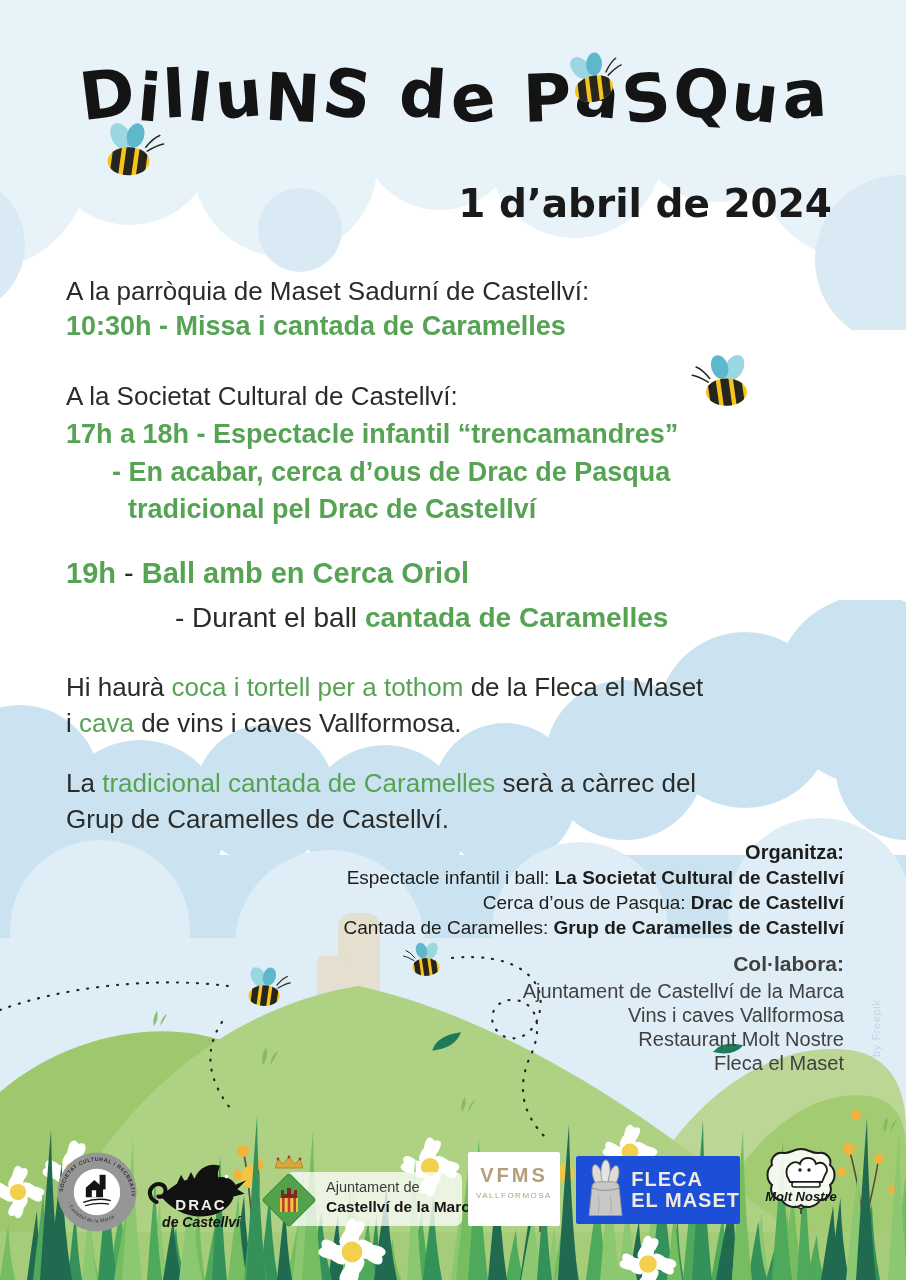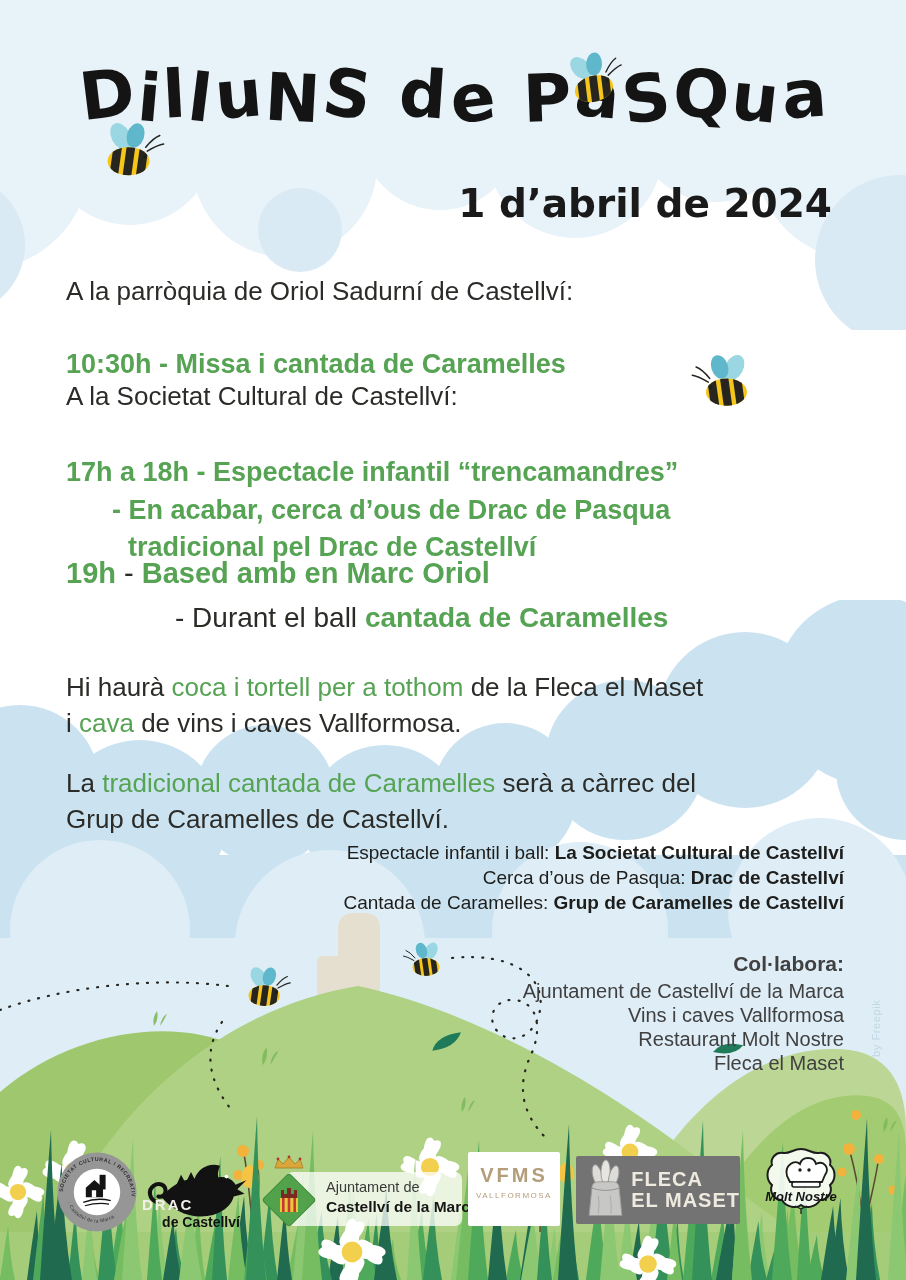--- a/index.html
+++ b/index.html
@@ -16,21 +16,21 @@
   .layer-sky{z-index:1}.layer-credit{z-index:2}.layer-land{z-index:3}.layer-frontgrass{z-index:4}
   .layer-text{z-index:5}.layer-logos{z-index:6}
   
   .title{left:80px;top:58px;width:760px;font-size:66px;font-weight:bold;color:#141414;
          font-family:"DejaVu Sans",sans-serif;letter-spacing:3px;white-space:nowrap;}
   .title .tl{display:inline-block}
   .date{right:74px;top:181px;font-size:39px;font-weight:bold;color:#1a1a1a;
         font-family:"DejaVu Sans",sans-serif;}
   
   .pline{white-space:nowrap;font-size:26px;color:var(--text-dark);}
-  .gbold{color:var(--accent-green);font-weight:bold;margin-top:38px;}
+  .gbold{color:var(--accent-green);font-weight:bold;}
   .greg{color:var(--accent-green);margin-top:48px;}
   .p-parroquia{left:66px;top:276px}
   .p-missa{left:66px;top:311px;font-size:27px}
   .p-societat{left:66px;top:381px}
   .p-espectacle{left:66px;top:419px;font-size:27px}
   .p-cerca1{left:112px;top:457px;font-size:27px}
   .p-cerca2{left:128px;top:494px;font-size:27px}
   .p-ball{left:66px;top:557px;font-size:29px}
   .p-ballsub{left:175px;top:602px;font-size:28px}
   .d-p1a{left:66px;top:672px}
@@ -49,24 +49,24 @@
   
   .logo{position:absolute}
   .aj-card{left:260px;top:1162px;width:202px;height:66px;}
   .aj-plate{position:absolute;left:26px;top:10px;right:0;bottom:2px;background:rgba(255,255,255,.75);border-radius:7px;}
   .aj-text{position:absolute;left:66px;top:16px;line-height:19px;white-space:nowrap}
   .aj-text .l1{font-size:14.5px;color:#3a3a3a}
   .aj-text .l2{font-size:15.5px;font-weight:bold;color:#161616}
   .vfms{left:468px;top:1152px;width:92px;height:74px;background:#fff;text-align:center;border-radius:2px;}
   .vfms .acr{margin-top:12px;font-size:20px;letter-spacing:3px;color:#b39d7b;font-weight:700;}
   .vfms .nm{margin-top:4px;font-size:8px;letter-spacing:1.5px;color:#b39d7b;}
-  .fleca{left:576px;top:1156px;width:164px;height:68px;background:#737373;border-radius:2px;display:flex;align-items:center;}
+  .fleca{left:576px;top:1156px;width:164px;height:68px;background:#1d4ed8;border-radius:2px;display:flex;align-items:center;}
   .fleca .txt{margin-left:2px;line-height:21px;color:#efeadf;font-weight:bold;font-size:20px;letter-spacing:1px;white-space:nowrap;}
-  .drac-txt1{position:absolute;left:0;right:0;top:46px;color:#f2f0e8;font-weight:bold;font-size:15px;letter-spacing:2px;}
-  .drac-txt2{position:absolute;left:0;right:0;top:64px;text-align:center;color:#111;font-weight:bold;font-size:14px;}
+  .drac-txt1{position:absolute;left:0;right:0;top:46px;text-align:center;color:#f2f0e8;font-weight:bold;font-size:15px;letter-spacing:2px;}
+  .drac-txt2{position:absolute;left:0;right:0;top:64px;text-align:center;color:#111;font-weight:bold;font-style:italic;font-size:14px;}
 </style>
 </head>
 <body>
 
 <svg width="0" height="0" style="position:absolute" aria-hidden="true">
   <defs>
     <clipPath id="bee-clip">
         <ellipse cx="52" cy="58" rx="27" ry="18"></ellipse>
       </clipPath>
     <g id="bee-shape">
@@ -339,50 +339,51 @@
 
   <div class="abs layer-text title"><span class="tl" style="transform: rotate(-7deg) translateY(-2px);">D</span><span class="tl" style="transform: rotate(5deg) translateY(2px);">i</span><span class="tl" style="transform: rotate(-3deg) translateY(-2px);">l</span><span class="tl" style="transform: rotate(7deg) translateY(2px);">l</span><span class="tl" style="transform: rotate(-5deg) translateY(-2px);">u</span><span class="tl" style="transform: rotate(3deg) translateY(2px);">N</span><span class="tl" style="transform: rotate(8deg) translateY(-2px);">S</span><span class="tl" style="transform: rotate(-6deg) translateY(2px);">&nbsp;</span><span class="tl" style="transform: rotate(4deg) translateY(-2px);">d</span><span class="tl" style="transform: rotate(-7deg) translateY(2px);">e</span><span class="tl" style="transform: rotate(6deg) translateY(-2px);">&nbsp;</span><span class="tl" style="transform: rotate(-2deg) translateY(2px);">P</span><span class="tl" style="transform: rotate(5deg) translateY(-2px);">a</span><span class="tl" style="transform: rotate(-8deg) translateY(2px);">S</span><span class="tl" style="transform: rotate(3deg) translateY(-2px);">Q</span><span class="tl" style="transform: rotate(6deg) translateY(2px);">u</span><span class="tl" style="transform: rotate(-4deg) translateY(-2px);">a</span></div>
   <svg class="abs layer-text" style="left:88;top:116" width="82" height="74" viewBox="0 0 82 74">
     <use href="#bee-shape" transform="scale(0.78)"></use>
   </svg>
   <svg class="abs layer-text" style="left:543;top:44" width="86" height="80" viewBox="0 0 86 80">
     <use href="#bee-shape" transform="translate(4,14) rotate(-15) scale(0.72)"></use>
   </svg>
   <div class="abs layer-text date">1 d’abril de 2024</div>
 
-  <div class="abs layer-text pline p-parroquia">A la parròquia de Oriol Sadurní de Castellví:</div>
+  <div class="abs layer-text pline p-parroquia">A la parròquia de Maset Sadurní de Castellví:</div>
   <div class="abs layer-text pline p-missa gbold">10:30h - Missa i cantada de Caramelles</div>
   <div class="abs layer-text pline p-societat">A la Societat Cultural de Castellví:</div>
   <svg class="abs layer-text" style="left:688;top:348" width="80" height="72" viewBox="0 0 80 72">
     <use href="#bee-shape" transform="translate(78,0) scale(-0.76,0.76)"></use>
   </svg>
   <div class="abs layer-text pline p-espectacle gbold">17h a 18h - Espectacle infantil “trencamandres”</div>
   <div class="abs layer-text pline p-cerca1 gbold">- En acabar, cerca d’ous de Drac de Pasqua</div>
   <div class="abs layer-text pline p-cerca2 gbold">tradicional pel Drac de Castellví</div>
   <div class="abs layer-text pline p-ball">
-    <span class="gbold">19h</span><span> - </span><span class="gbold">Based amb en Marc Oriol</span>
+    <span class="gbold">19h</span><span> - </span><span class="gbold">Ball amb en Cerca Oriol</span>
   </div>
   <div class="abs layer-text pline p-ballsub">
     <span>- Durant el ball </span><span class="gbold">cantada de Caramelles</span>
   </div>
 
   <div class="abs layer-text pline d-p1a">
     <span>Hi haurà </span><span class="greg">coca i tortell per a tothom</span><span> de la Fleca el Maset</span>
   </div>
   <div class="abs layer-text pline d-p1b">
     <span>i </span><span class="greg">cava</span><span> de vins i caves Vallformosa.</span>
   </div>
   <div class="abs layer-text pline d-p2a">
     <span>La </span><span class="greg">tradicional cantada de Caramelles</span><span> serà a càrrec del</span>
   </div>
   <div class="abs layer-text pline d-p2b">
     <span>Grup de Caramelles de Castellví.</span>
   </div>
 
   <div class="abs layer-text org-block">
+    <div class="hd">Organitza:</div>
     <div>
       <span>Espectacle infantil i ball: </span><b>La Societat Cultural de Castellví</b>
     </div>
     <div>
       <span>Cerca d’ous de Pasqua: </span><b>Drac de Castellví</b>
     </div>
     <div>
       <span>Cantada de Caramelles: </span><b>Grup de Caramelles de Castellví</b>
     </div>
   </div>

